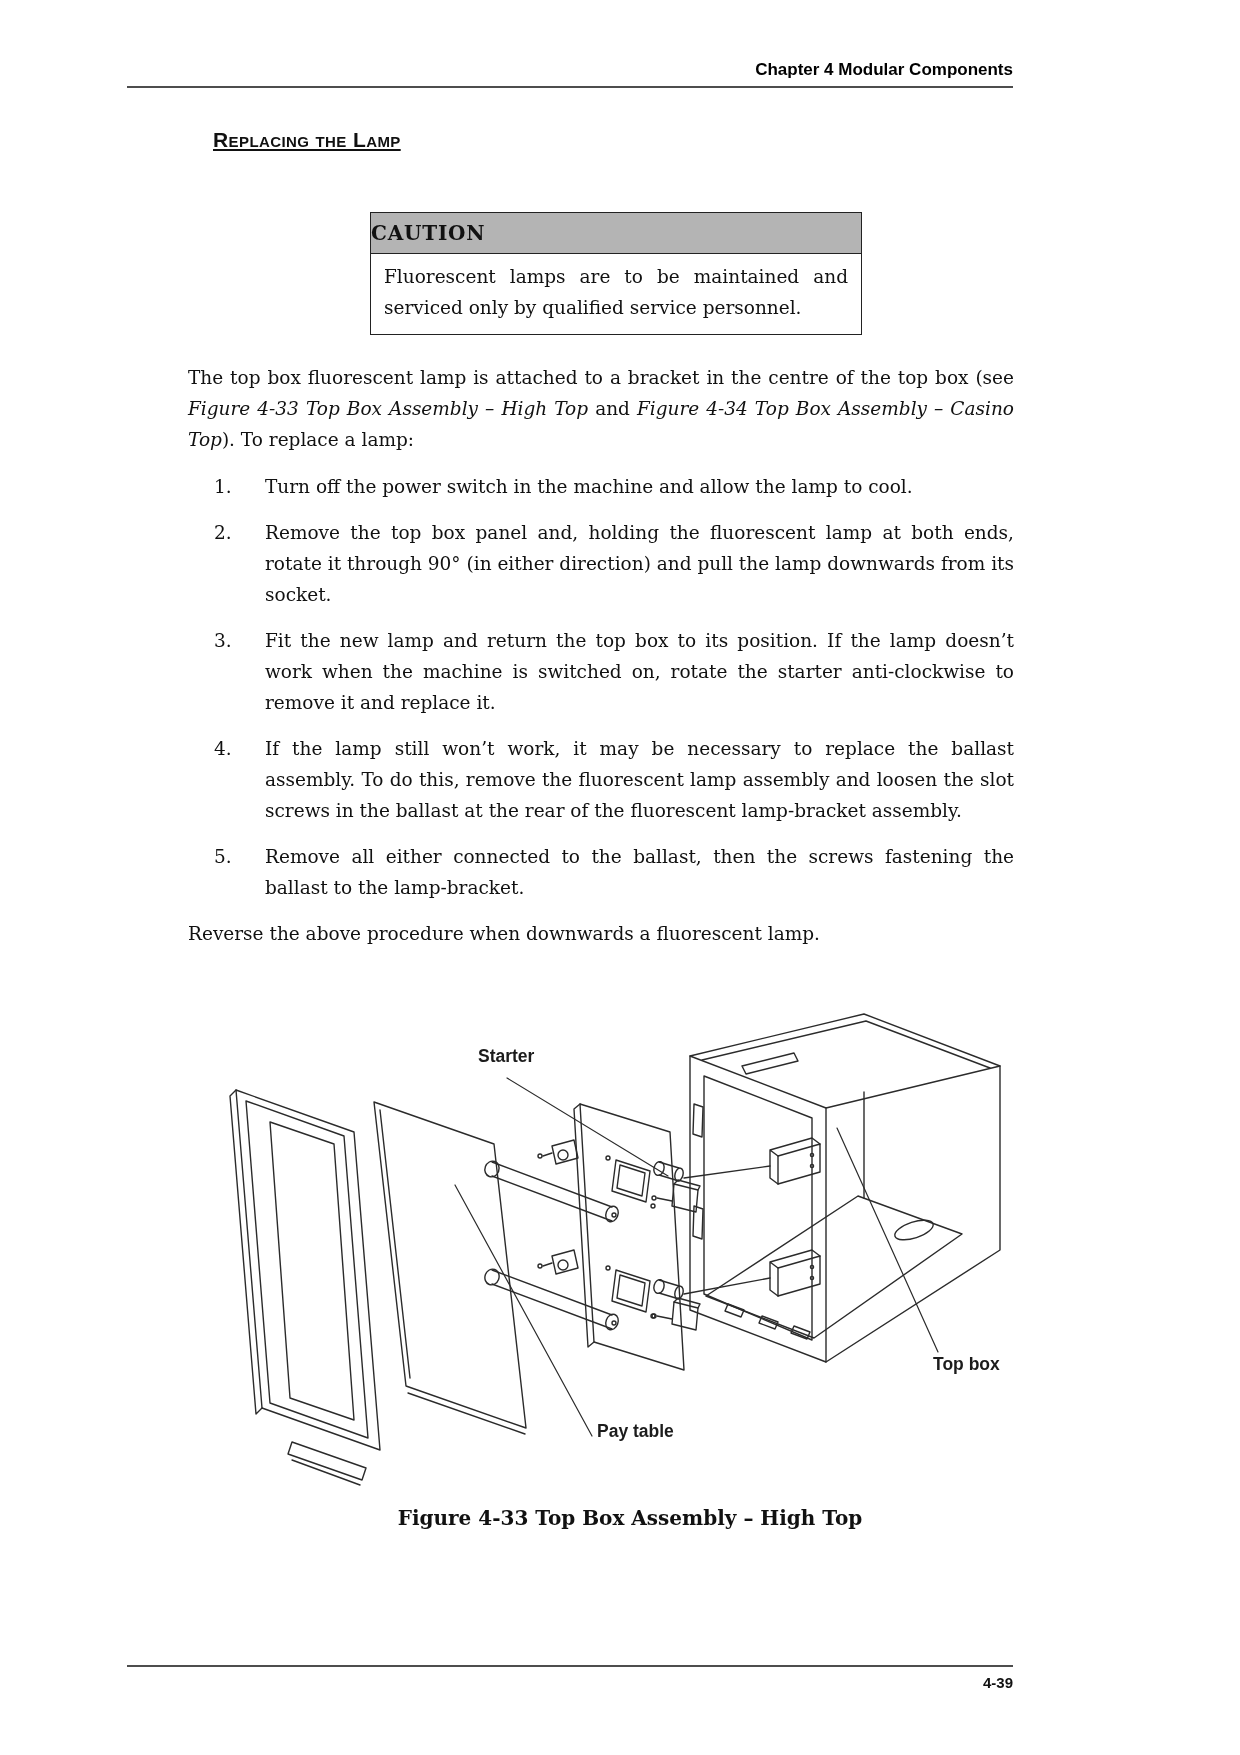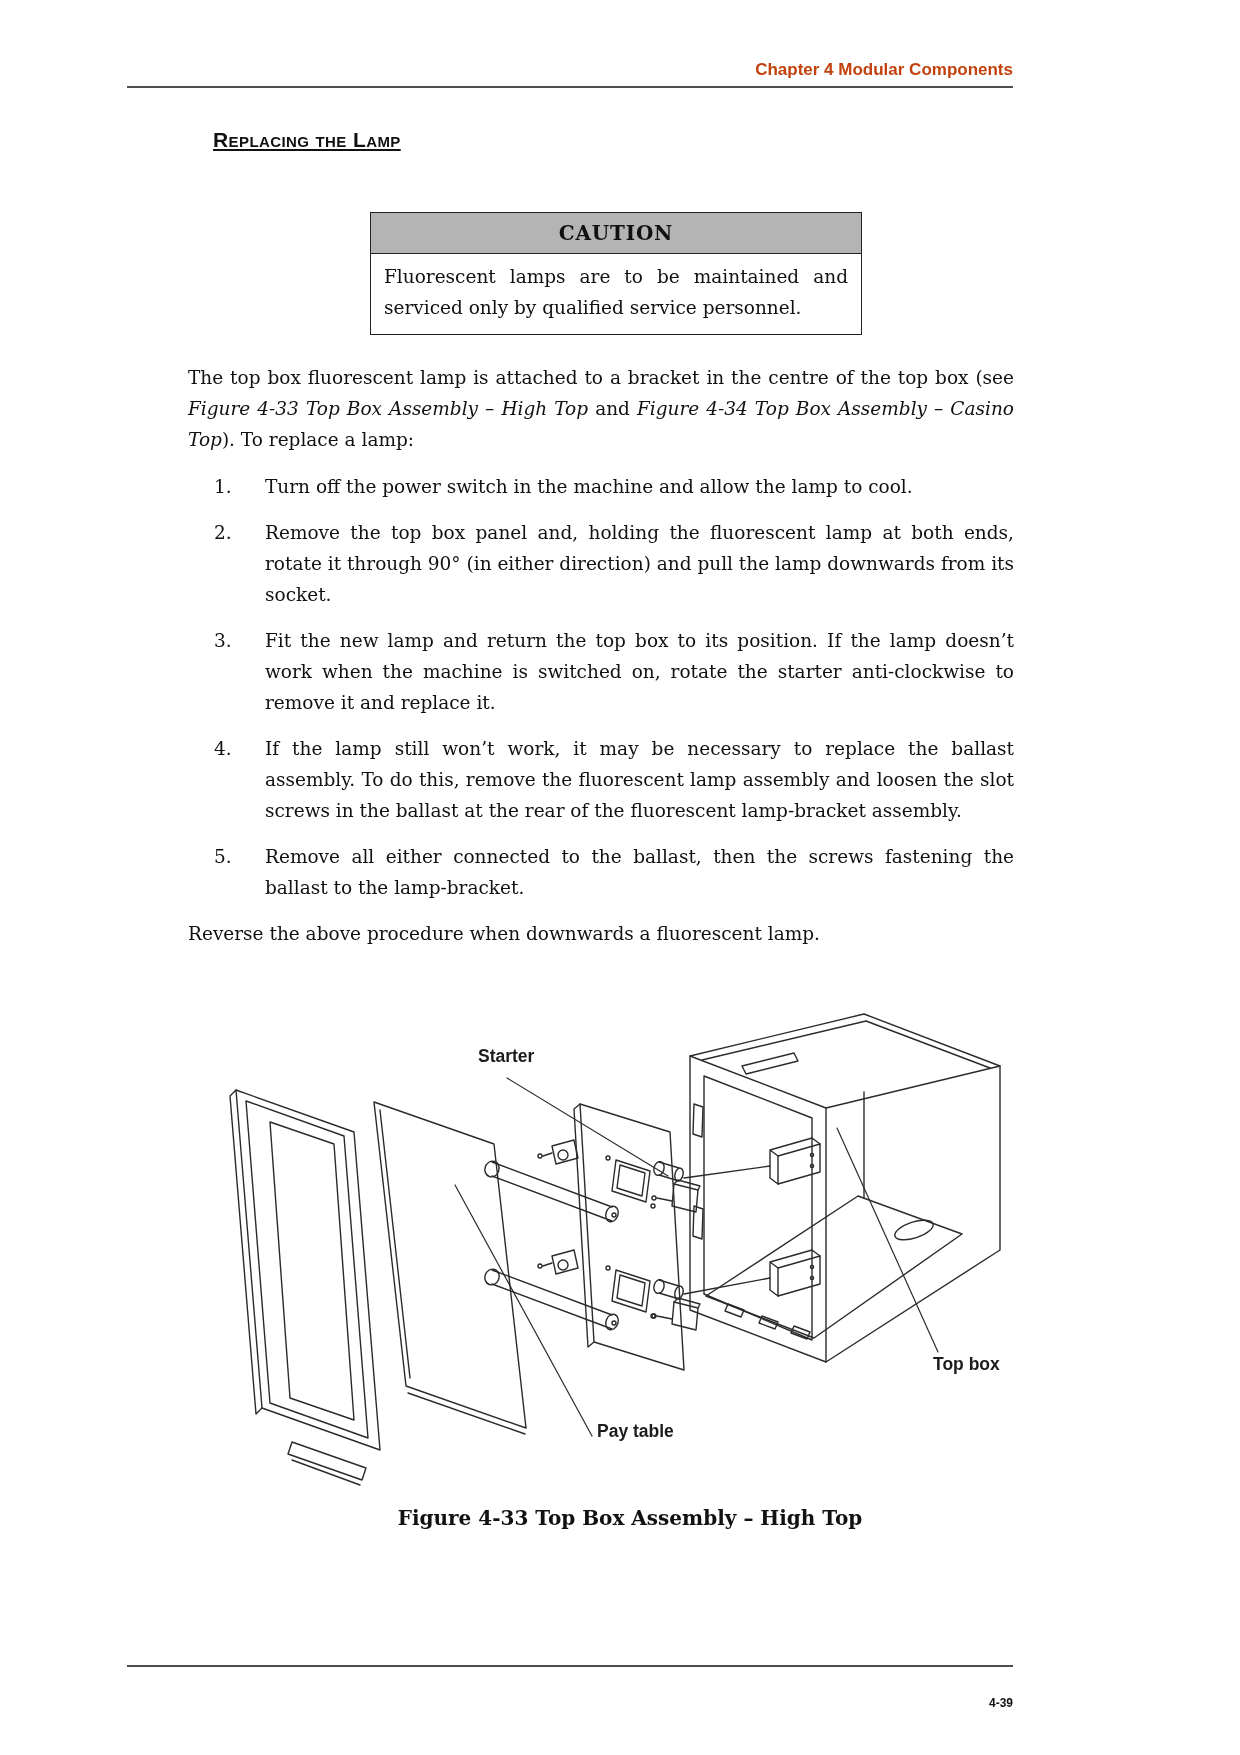--- a/index.html
+++ b/index.html
@@ -4,36 +4,36 @@
 <style>
   html,body{margin:0;padding:0;background:#888;}
   .page{
     position:relative;width:1240px;height:1755px;background:#ffffff;
     margin:0 auto;overflow:hidden;
     font-family:"DejaVu Serif", serif;color:#1a1a1a;
   }
   
   .hdr-text{
     position:absolute;top:60px;right:227px;
-    font-family:"Liberation Sans", sans-serif;font-weight:bold;font-size:17px;color:#c2410c;
+    font-family:"Liberation Sans", sans-serif;font-weight:bold;font-size:17px;color:#000000;
   }
   .hdr-rule{position:absolute;top:86px;left:127px;width:886px;height:2px;background:#4d4d4d;}
   
   .sec-title{
     position:absolute;top:128px;left:213px;
     font-family:"Liberation Sans", sans-serif;font-weight:bold;font-size:21px;
     font-variant:small-caps;letter-spacing:.4px;color:#111;text-decoration:underline;
   }
   
   .caution{
     position:absolute;top:212px;left:370px;width:490px;
     border:1.6px solid #222;background:#fff;
   }
   .caution-hd{
-    height:40px;line-height:40px;text-align:center;background:#b4b4b4;
+    height:40px;line-height:40px;background:#b4b4b4;
     border-bottom:1.6px solid #222;font-weight:bold;font-size:20px;letter-spacing:.8px;color:#111;
   }
   .caution-bd{
     padding:7px 13px 11px 13px;font-size:18.5px;line-height:31px;text-align:justify;color:#111;
   }
   
   .flow{
     position:absolute;top:362px;left:188px;width:826px;
     font-size:18.5px;line-height:31px;color:#111;
   }
@@ -54,21 +54,21 @@
   .lbl-topbox{top:1354px;left:933px;}
   .lbl-paytable{top:1421px;left:597px;}
   .fig-caption{
     position:absolute;top:1506px;left:200px;width:860px;text-align:center;
     font-weight:bold;font-size:20px;color:#111;
   }
   
   .ftr-rule{position:absolute;top:1665px;left:127px;width:886px;height:2px;background:#4d4d4d;}
   .page-num{
     position:absolute;top:1674px;right:227px;
-    font-family:"Liberation Sans", sans-serif;font-weight:bold;font-size:12px;color:#111;margin-top:22px;
+    font-family:"Liberation Sans", sans-serif;font-weight:bold;font-size:15px;color:#111;
   }
   i{font-style:italic;}
 </style>
 </head>
 <body>
 
 <div class="page">
 
   <div class="hdr-text">Chapter 4 Modular Components</div>
   <div class="hdr-rule"></div>

